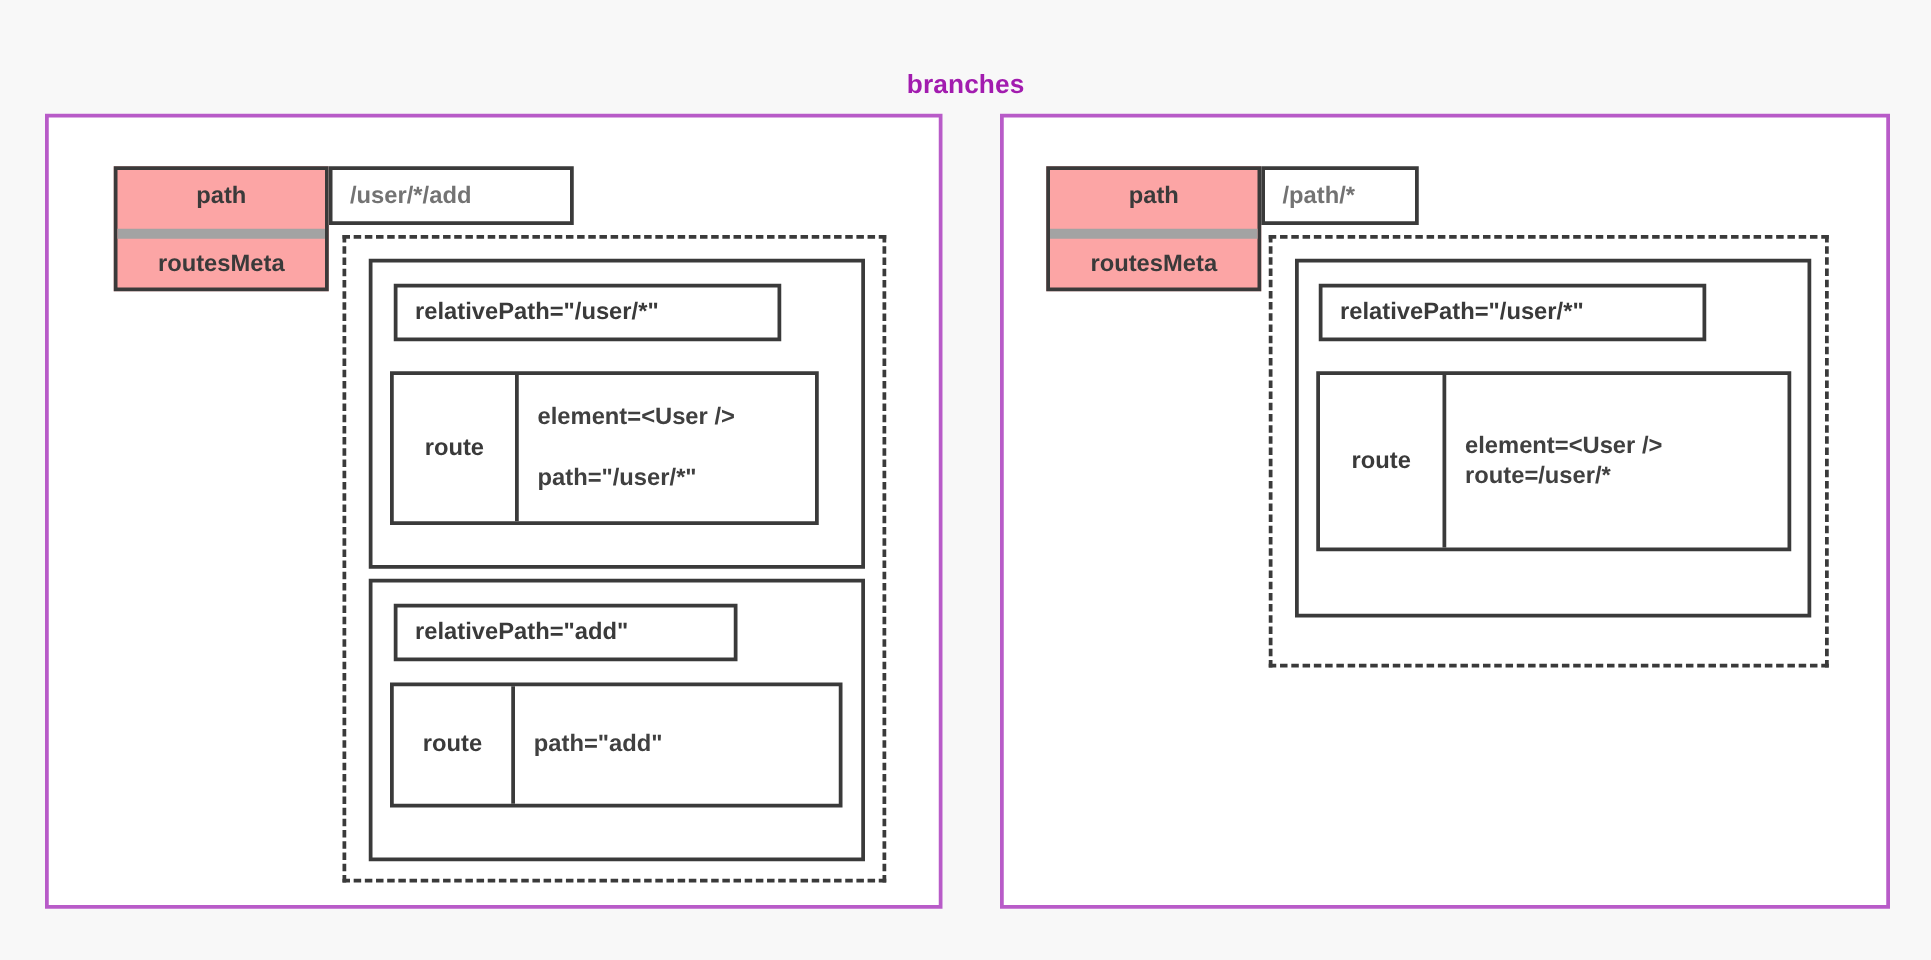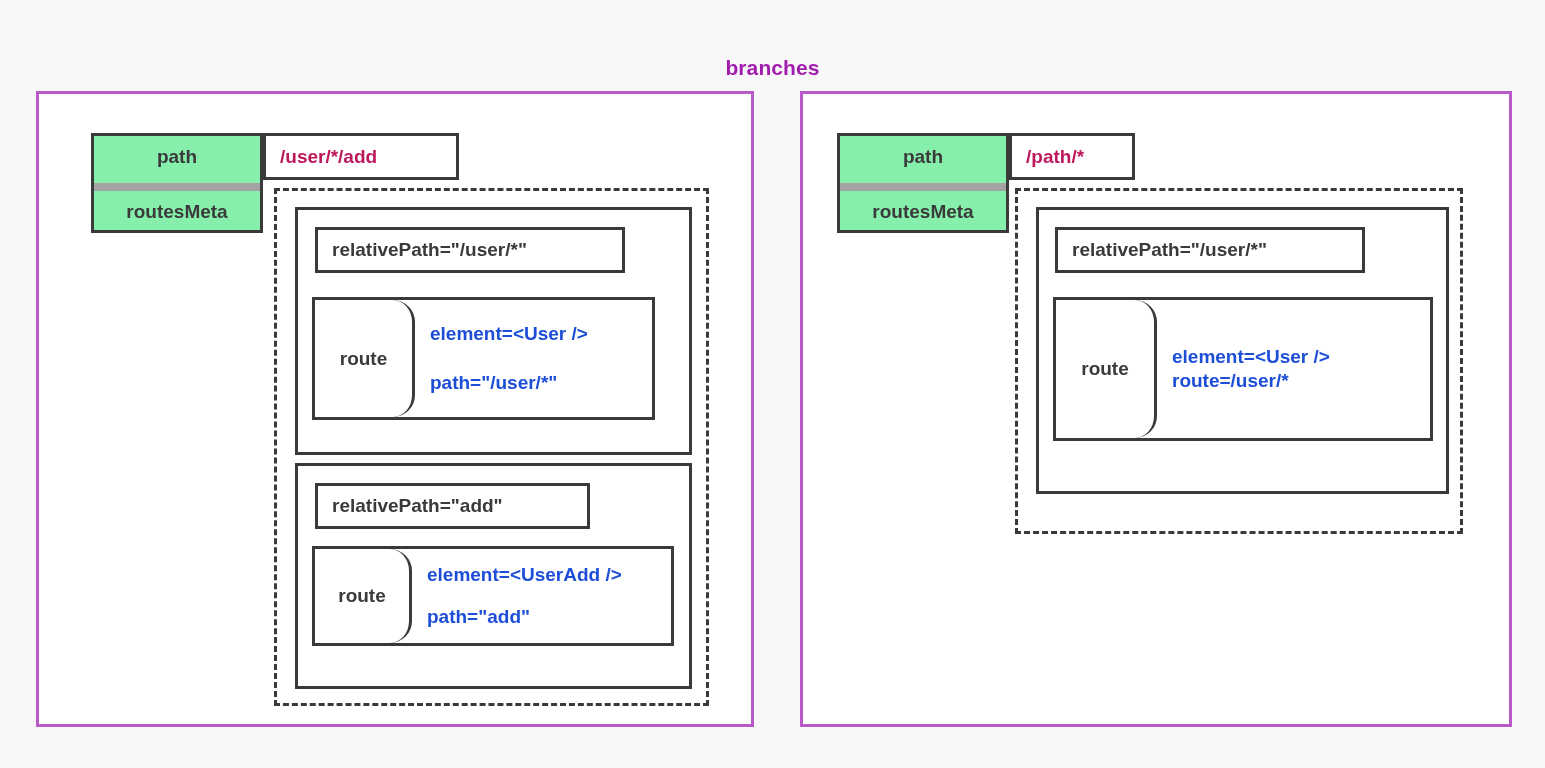--- a/index.html
+++ b/index.html
@@ -43,21 +43,21 @@
   .meta-table {
     position: absolute;
     z-index: 6;
   }
   .meta-labels {
     position: absolute;
     left: 0;
     top: 0;
     box-sizing: border-box;
     border: 3px solid #3a3a3a;
-    background: #86efac;
+    background: #fca5a5;
     width: 172px;
   }
   .meta-label-cell {
     box-sizing: border-box;
     height: 47px;
     line-height: 41px;
     text-align: center;
     font-size: 19px;
     font-weight: bold;
     color: #3a3a3a;
@@ -69,21 +69,21 @@
     top: 0;
     left: 172px;
     box-sizing: border-box;
     border: 3px solid #3a3a3a;
     background: #ffffff;
     height: 47px;
     line-height: 41px;
     padding: 0 14px;
     font-size: 19px;
     font-weight: bold;
-    color: #be185d;
+    color: #737373;
     white-space: nowrap;
   }
 
   
   .routes-meta-box {
     position: absolute;
     box-sizing: border-box;
     border: 3px dashed #3a3a3a;
     background: transparent;
     z-index: 4;
@@ -121,32 +121,31 @@
   .route-key {
     box-sizing: border-box;
     border-right: 3px solid #3a3a3a;
     display: flex;
     align-items: center;
     justify-content: center;
     font-size: 19px;
     font-weight: bold;
     color: #3a3a3a;
     flex: 0 0 auto;
-    border-radius: 22px;
   }
   .route-attrs {
     box-sizing: border-box;
     flex: 1 1 auto;
     display: flex;
     flex-direction: column;
     justify-content: center;
     padding-left: 15px;
     font-size: 19px;
     font-weight: bold;
-    color: #1d4ed8;
+    color: #404040;
   }
   .route-attrs.spaced { justify-content: space-evenly; }
   .route-attrs.spaced .attr-line { padding: 5px 0; }
   .route-attrs.tight .attr-line { line-height: 1.28; }
   .attr-line { white-space: nowrap; }
 </style>
 </head>
 <body>
 
 <div id="diagram-title">branches</div>
@@ -164,21 +163,20 @@
           <div class="attr-line">path="/user/*"</div>
         </div>
       </div>
     </div>
 
     <div class="route-group" style="left: 18px; top: 272px; width: 397px; height: 226px;">
       <div class="relative-path-box" style="left: 17px; top: 17px; width: 275px;">relativePath="add"</div>
       <div class="route-table" style="left: 14px; top: 80px; width: 362px; height: 100px;">
         <div class="route-key" style="width: 97px;">route</div>
         <div class="route-attrs spaced">
-          <div class="attr-line">element=&lt;UserAdd /&gt;</div>
           <div class="attr-line">path="add"</div>
         </div>
       </div>
     </div>
   </div>
 
   <div class="meta-table" style="left: 52px; top: 39px;">
     <div class="meta-labels">
       <div class="meta-label-cell">path</div>
       <div class="meta-label-cell divider">routesMeta</div>

